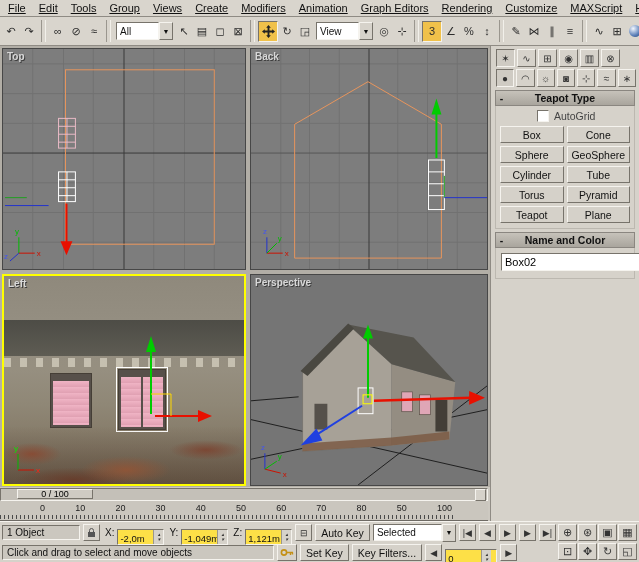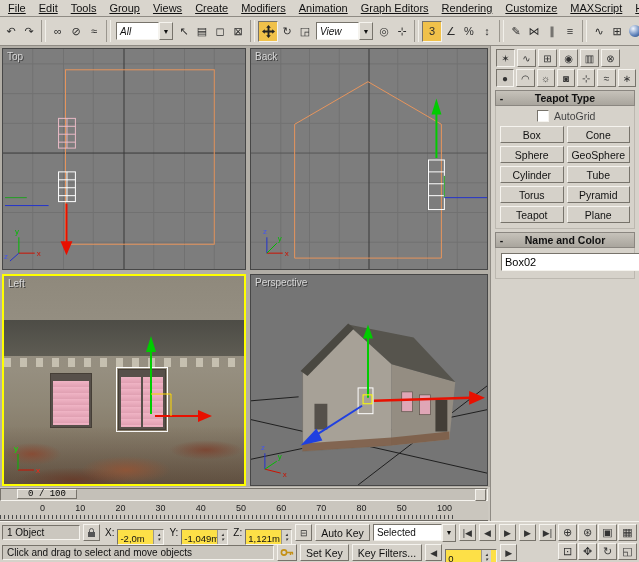--- a/index.html
+++ b/index.html
@@ -10,36 +10,36 @@
   .menubar{position:absolute;left:0;top:0;width:639px;height:17px;display:flex;align-items:center;
            gap:13px;padding:0 8px;background:#d9d5cd;border-bottom:1px solid #8f8b84;box-sizing:border-box;text-decoration:underline;}
   .mitem{white-space:nowrap;cursor:default;}
   
   .toolbar{position:absolute;left:0;top:17px;width:639px;height:29px;display:flex;align-items:center;
            padding:0 2px;background:#d9d5cd;border-bottom:1px solid #8f8b84;box-sizing:border-box;overflow:hidden;}
   .tbtn{width:18px;height:20px;display:flex;align-items:center;justify-content:center;
         font-size:11px;color:#2d2d2d;flex:0 0 auto;cursor:default;}
   .tbtn.active{background:#f0c14a;border:1px solid;border-color:#77736b #f5f3ee #f5f3ee #77736b;width:18px;height:19px;}
   .tsep{width:3px;height:22px;border-left:1px solid #9a968e;border-right:1px solid #f2f0ea;margin:0 3px;flex:0 0 auto;}
-  .tdrop{display:flex;height:18px;flex:0 0 auto;margin:0 2px;font-style:italic;}
+  .tdrop{display:flex;height:18px;flex:0 0 auto;margin:0 2px;}
   .tdrop-val{width:38px;height:16px;background:#fff;border:1px solid;border-color:#77736b #f5f3ee #f5f3ee #77736b;
              padding-left:3px;font-size:10px;display:flex;align-items:center;}
   .drop-btn{width:14px;height:18px;font-size:7px;display:flex;align-items:center;justify-content:center;
             background:#d6d2ca;border:1px solid;border-color:#f5f3ee #77736b #77736b #f5f3ee;box-sizing:border-box;}
   .sphere-icon{width:12px;height:12px;border-radius:50%;
       background:radial-gradient(circle at 35% 30%, #f4f8ff, #5b7fb8 60%, #24406e);}
   
   .vparea{position:absolute;left:0;top:46px;width:490px;height:441px;background:#b2aea6;}
   .vp{position:absolute;background:#7d7d7d;border:1px solid #474747;box-sizing:border-box;}
   .vp-top{left:2px;top:2px;width:244px;height:222px;}
   .vp-back{left:250px;top:2px;width:238px;height:222px;}
   .vp-left{left:2px;top:228px;width:244px;height:212px;border:2px solid #ffff00;}
   .vp-persp{left:250px;top:228px;width:238px;height:212px;}
   .vpsvg{position:absolute;left:0;top:0;width:100%;height:100%;display:block;}
-  .vplabel{position:absolute;top:2px;left:4px;font-size:10px;color:#d8d8d8;text-shadow:1px 1px 0 #3c3c3c;}
+  .vplabel{position:absolute;top:2px;left:4px;font-size:10px;color:#d8d8d8;text-shadow:1px 1px 0 #3c3c3c;font-weight:bold;}
   
   .photo{position:absolute;inset:0;background:linear-gradient(180deg,#8f897c 0%,#948e81 21%,#968f80 45%,#8f8776 62%,#887e6c 74%,#7e7160 100%);}
   .band-top{position:absolute;left:0;right:0;top:44px;height:36px;background:linear-gradient(180deg,#4d4c46,#5e5c53);}
   .stones{position:absolute;left:0;right:0;top:82px;height:9px;opacity:.8;
           background:repeating-linear-gradient(90deg,#d2ccbc 0 7px,rgba(0,0,0,0) 7px 16px);}
   .win{position:absolute;background:#57504a;border:1px solid #453e36;}
   .shutter{position:absolute;top:7px;bottom:2px;background:linear-gradient(180deg,#f0b4c5,#e0a0b2);
            background-size:100% 6px;}
   .shutter.l{left:2px;width:44%;}
   .shutter.r{right:2px;width:44%;}
@@ -48,23 +48,23 @@
   .grunge{position:absolute;left:0;right:0;bottom:0;height:58px;
      background:
        radial-gradient(ellipse 42px 16px at 28px 28px, rgba(138,72,48,.85), rgba(0,0,0,0) 70%),
        radial-gradient(ellipse 64px 20px at 122px 44px, rgba(150,84,52,.8), rgba(0,0,0,0) 70%),
        radial-gradient(ellipse 52px 14px at 202px 24px, rgba(124,60,40,.75), rgba(0,0,0,0) 70%),
        radial-gradient(ellipse 84px 18px at 70px 54px, rgba(104,56,38,.8), rgba(0,0,0,0) 70%),
        linear-gradient(180deg, rgba(0,0,0,0), rgba(60,40,25,.45));}
   
   .timeslider{position:absolute;left:0;top:488px;width:488px;height:13px;background:#c4c0b8;
               border:1px solid;border-color:#77736b #f5f3ee #f5f3ee #77736b;box-sizing:border-box;}
-  .tslider{position:absolute;left:16px;top:0px;width:60px;height:10px;font-size:9px;line-height:9px;
+  .tslider{position:absolute;left:16px;top:0px;width:76px;height:10px;font-size:9px;line-height:9px;
            text-align:center;background:#cfcbc3;border:1px solid;border-color:#f5f3ee #77736b #77736b #f5f3ee;
-           font-family:Liberation Mono, monospace;padding:0;}
+           font-family:Liberation Sans, sans-serif;padding:0;}
   .tsplit{position:absolute;right:1px;top:0;width:9px;height:10px;background:#d6d2ca;
           border:1px solid;border-color:#f5f3ee #77736b #77736b #f5f3ee;}
   .ruler{position:absolute;left:0;top:501px;width:488px;height:20px;background:#cac6be;
          border-bottom:1px solid #6e6a64;box-sizing:border-box;}
   .rnum{position:absolute;left:40px;top:2px;width:412px;display:flex;justify-content:space-between;
         font-size:9px;color:#222;}
   .rticks{position:absolute;left:0;bottom:1px;width:456px;height:4px;
         background:repeating-linear-gradient(90deg,#4a4a4a 0 1px,rgba(0,0,0,0) 1px 4px);}
   
   .cmdpanel{position:absolute;left:490px;top:46px;width:149px;height:475px;background:#d6d2ca;

